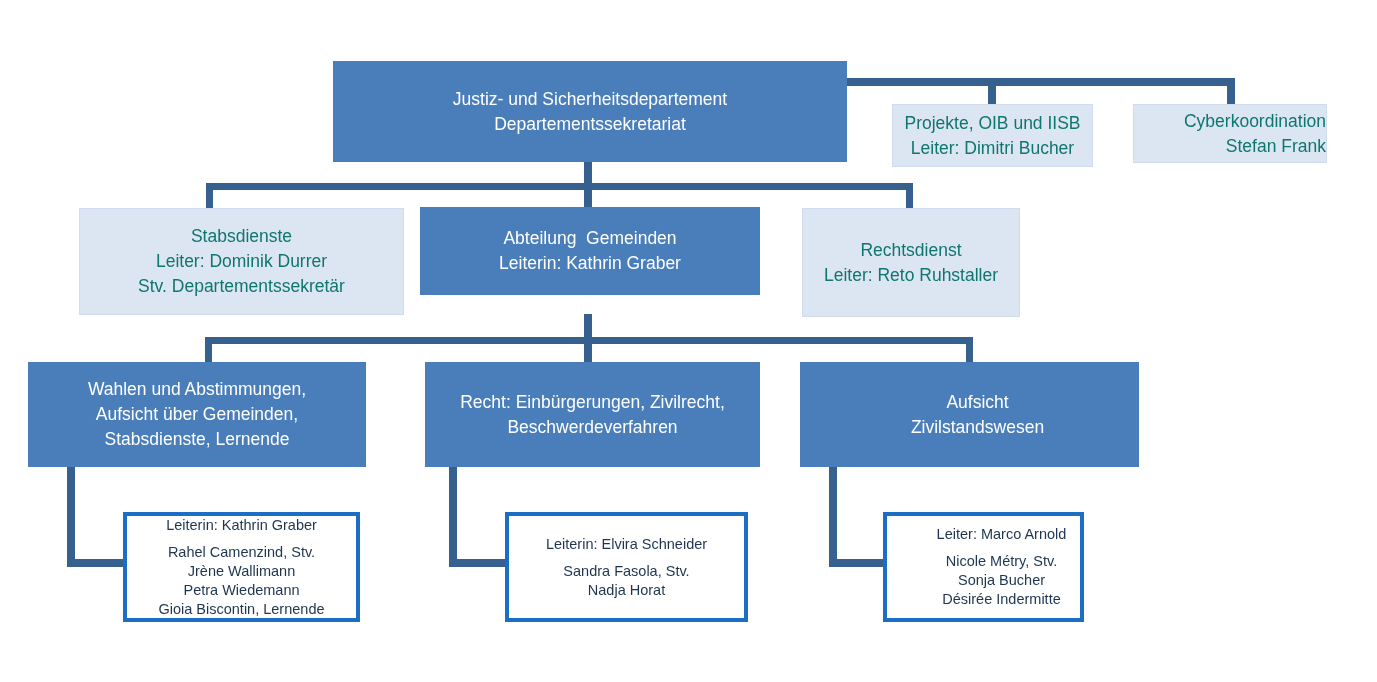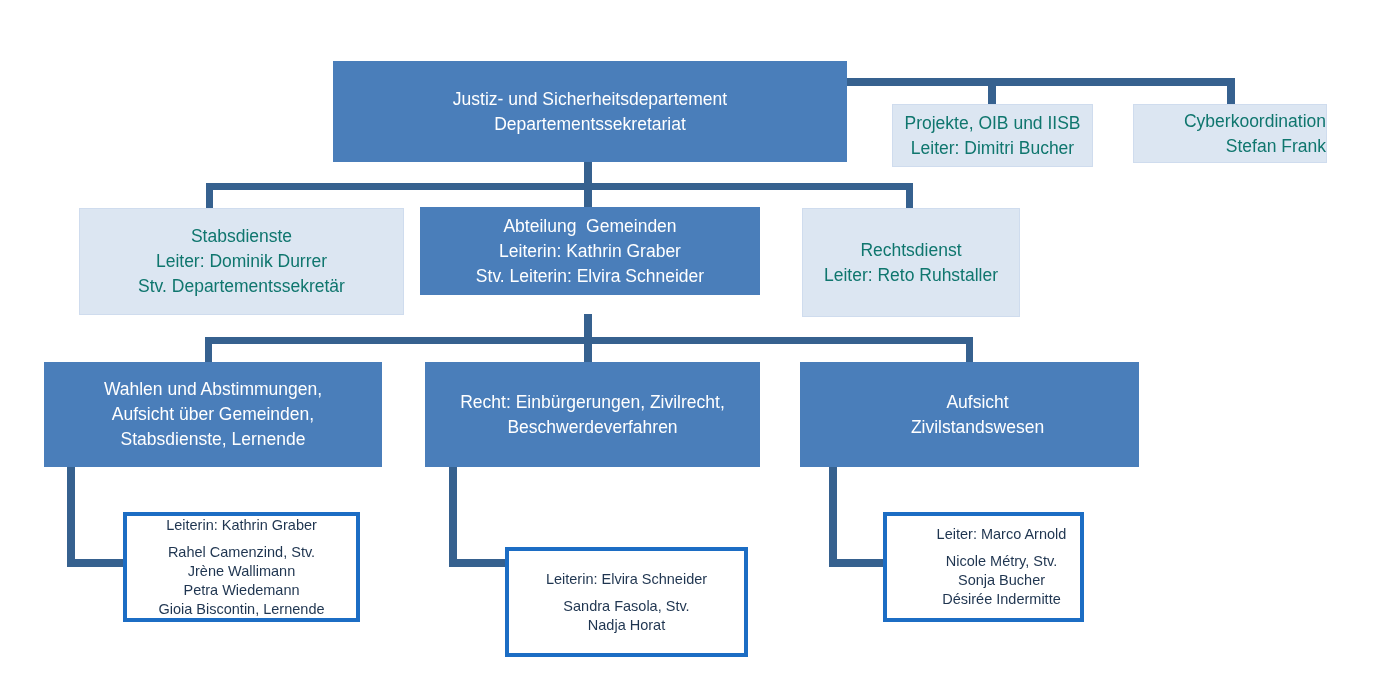--- a/index.html
+++ b/index.html
@@ -18,25 +18,25 @@
   .team .leader{margin-bottom:8px;}
   .conn{position:absolute;background:#36618F;z-index:1;}
 
   
   #box-top{left:333px;top:61px;width:514px;height:101px;}
   #box-projekte{left:892px;top:104px;width:201px;height:63px;}
   #box-cyber{left:1133px;top:104px;width:194px;height:59px;align-items:flex-end;}
   #box-stabsdienste{left:55px;top:208px;width:325px;height:107px;margin-left:24px;}
   #box-abteilung{left:420px;top:207px;width:340px;height:88px;}
   #box-rechtsdienst{left:802px;top:208px;width:218px;height:109px;}
-  #box-wahlen{left:44px;top:362px;width:338px;height:105px;text-align:center;}
+  #box-wahlen{left:28px;top:362px;width:338px;height:105px;text-align:center;}
   #box-recht{left:425px;top:362px;width:335px;height:105px;}
   #box-aufsicht{left:800px;top:362px;width:339px;height:105px;padding-left:16px;}
   #box-team1{left:123px;top:512px;width:237px;height:110px;}
-  #box-team2{left:505px;top:512px;width:243px;height:110px;margin-top:35px;}
+  #box-team2{left:505px;top:512px;width:243px;height:110px;}
   #box-team3{left:883px;top:512px;width:201px;height:110px;padding-left:36px;}
 
   
   #c-top-right-h{left:845px;top:78px;width:390px;height:8px;}
   #c-drop-projekte{left:988px;top:86px;width:8px;height:19px;}
   #c-drop-cyber{left:1227px;top:86px;width:8px;height:19px;}
   #c-stub-top{left:584px;top:162px;width:8px;height:22px;}
   #c-row2-h{left:206px;top:183px;width:707px;height:7px;}
   #c-row2-left{left:206px;top:190px;width:7px;height:19px;}
   #c-row2-mid{left:584px;top:190px;width:8px;height:18px;}
@@ -95,21 +95,20 @@
 
   <div class="node light" id="box-stabsdienste">
     <span class="line">Stabsdienste</span>
     <span class="line">Leiter: Dominik Durrer</span>
     <span class="line">Stv. Departementssekretär</span>
   </div>
 
   <div class="node dark" id="box-abteilung">
     <span class="line">Abteilung  Gemeinden</span>
     <span class="line">Leiterin: Kathrin Graber</span>
-    <span class="line">Stv. Leiterin: Elvira Schneider</span>
   </div>
 
   <div class="node light" id="box-rechtsdienst">
     <span class="line">Rechtsdienst</span>
     <span class="line">Leiter: Reto Ruhstaller</span>
   </div>
 
   <div class="node dark" id="box-wahlen">
     <span class="line">Wahlen und Abstimmungen,</span>
     <span class="line">Aufsicht über Gemeinden,</span>

